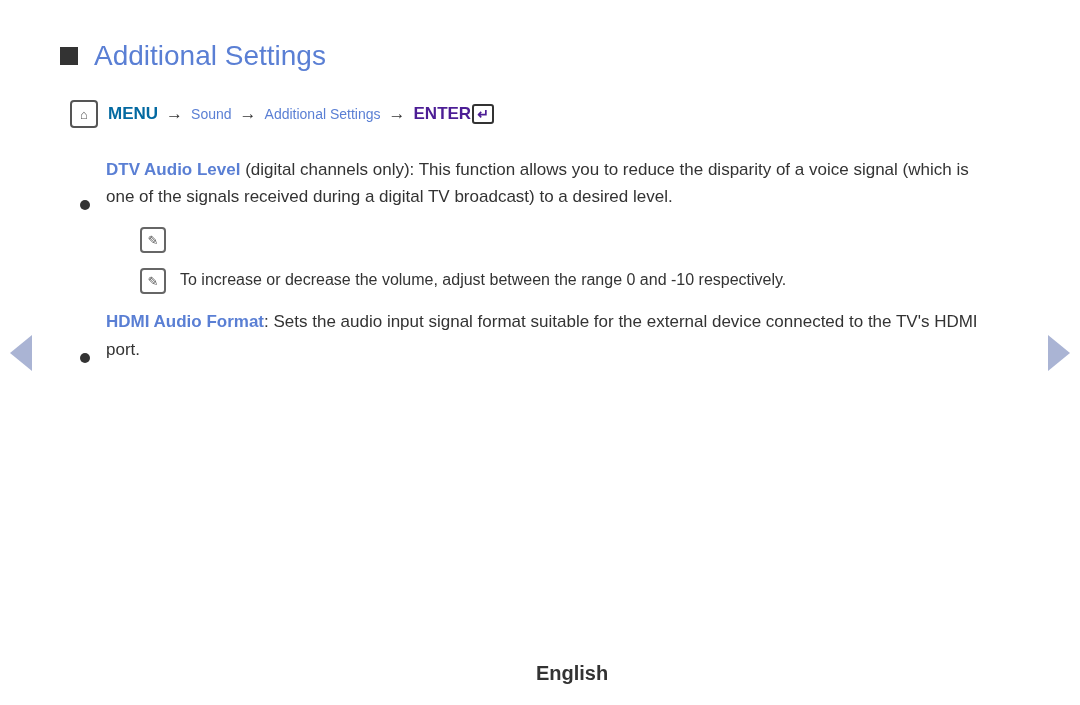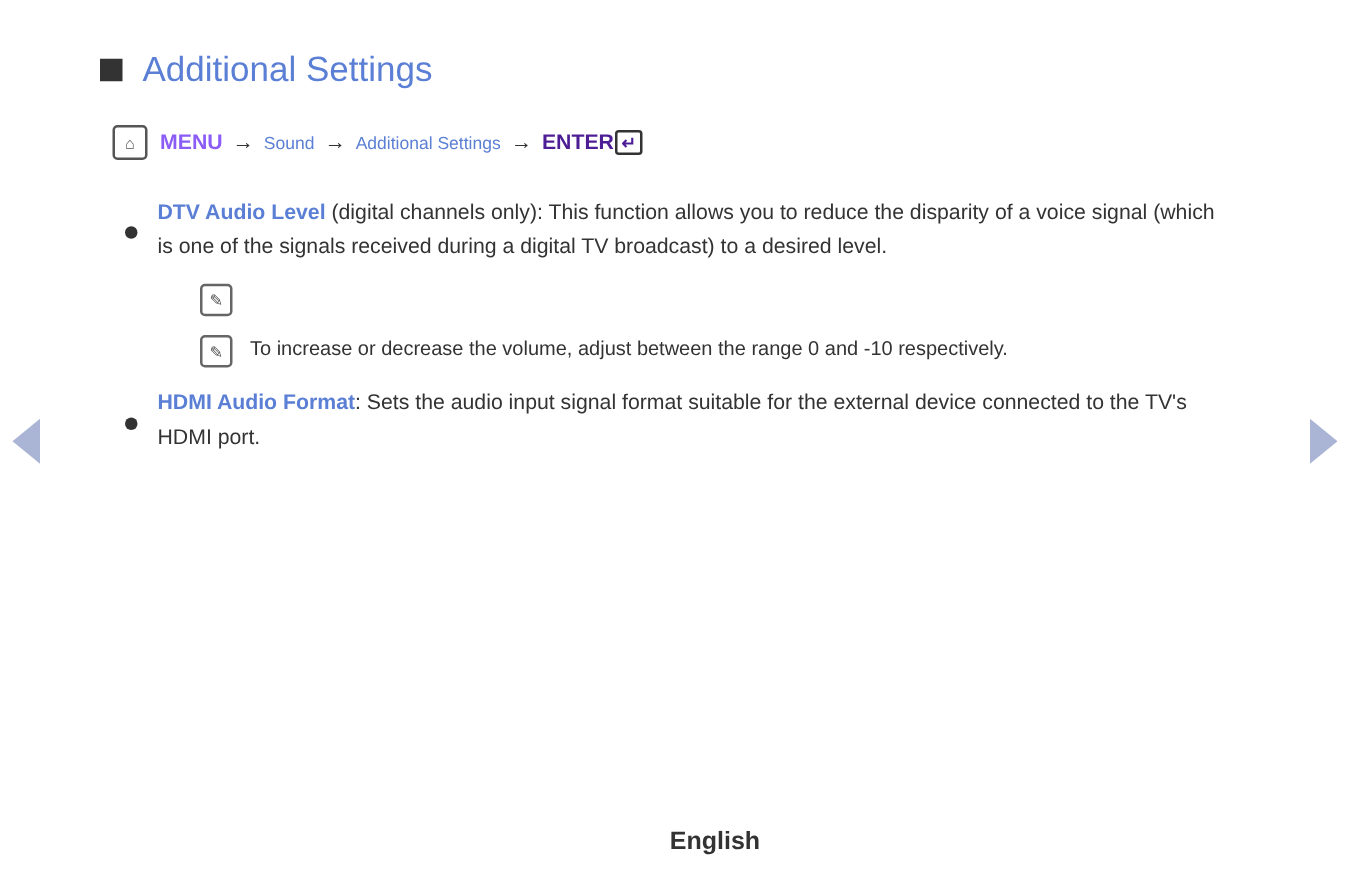--- a/index.html
+++ b/index.html
@@ -14,21 +14,21 @@
       background: #ffffff;
       font-family: 'Arial', sans-serif;
       position: relative;
       overflow: hidden;
     }
 
     .page-container {
       width: 1080px;
       height: 705px;
       position: relative;
-      padding: 40px 80px 40px 60px;
+      padding: 40px 80px 40px 40px;
     }
 
     
     .nav-arrow-left {
       position: absolute;
       left: 10px;
       top: 50%;
       transform: translateY(-50%);
       width: 0;
       height: 0;
@@ -104,21 +104,21 @@
     }
 
     .menu-icon::after {
       content: '⌂';
       font-size: 13px;
     }
 
     .menu-path-text {
       font-size: 17px;
       font-weight: 700;
-      color: #8b5cf6;
+      color: #0369a1;
     }
 
     .menu-path-arrow {
       color: #333;
       font-weight: 700;
       margin: 0 8px;
       font-size: 17px;
     }
 
     .menu-path-highlight {
@@ -132,21 +132,21 @@
       font-size: 17px;
     }
 
     
     .bullet-list {
       margin-left: 20px;
     }
 
     .bullet-item {
       display: flex;
-      align-items: center;
+      align-items: flex-end;
       margin-bottom: 16px;
     }
 
     .bullet-dot {
       width: 10px;
       height: 10px;
       background: #333;
       border-radius: 50%;
       margin-right: 16px;
       margin-top: 6px;

